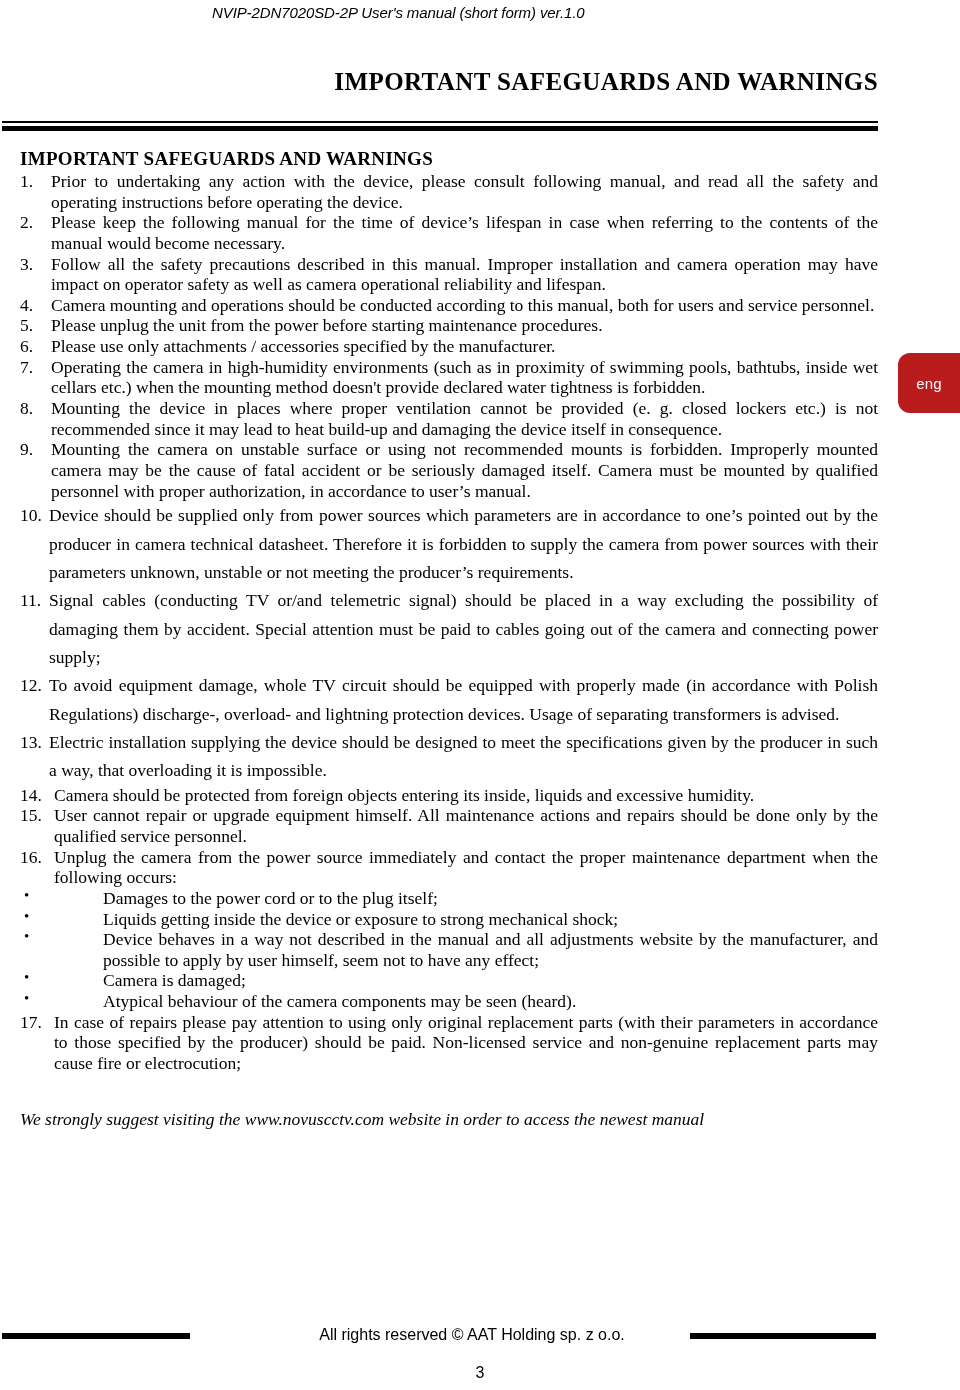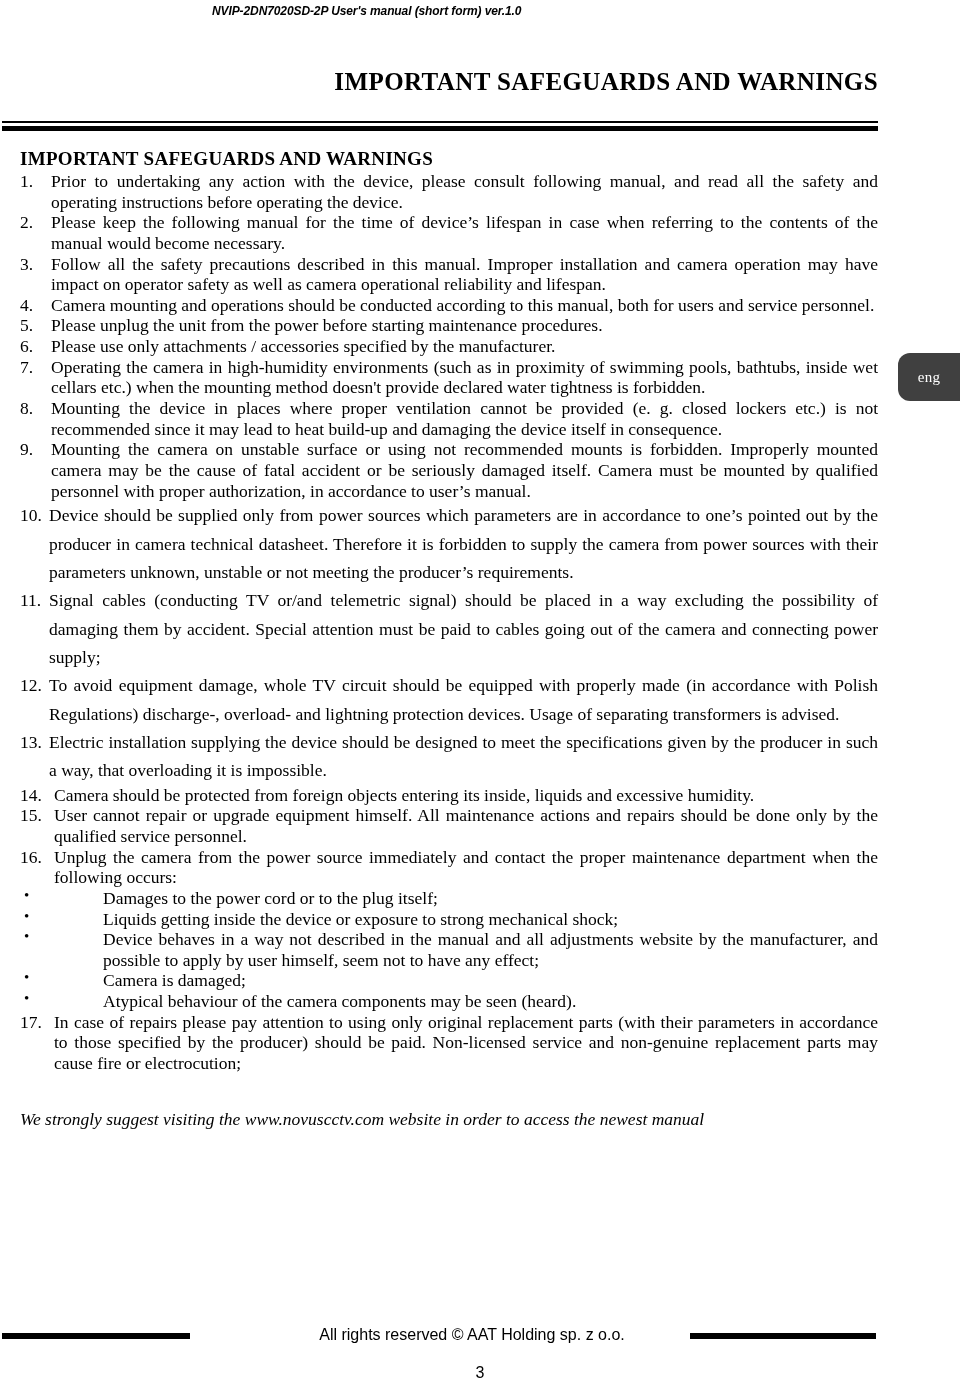--- a/index.html
+++ b/index.html
@@ -16,22 +16,22 @@
     overflow: hidden;
   }
 
   
   .running-header {
     position: absolute;
     left: 212px;
     top: 4px;
     font-family: "Liberation Sans", "DejaVu Sans", sans-serif;
     font-style: italic;
-    font-weight: bold;
-    font-size: 12px;
+    font-weight: normal;
+    font-size: 15px;
     letter-spacing: -0.1px;
     white-space: nowrap;
   }
 
   
   .chapter-title {
     position: absolute;
     left: 20px;
     right: 82px;
     top: 68px;
@@ -148,26 +148,26 @@
     text-align: justify;
   }
   .notes p:last-child { margin-bottom: 0; }
 
   
   .lang-tab {
     position: absolute;
     right: 0;
     top: 353px;
     width: 62px;
-    height: 48px;
-    background: #404040;
+    height: 60px;
+    background: #b91c1c;
     border-top-left-radius: 12px;
     border-bottom-left-radius: 12px;
     color: #ffffff;
-    font-family: Liberation Serif, serif;
+    font-family: Liberation Sans, sans-serif;
     font-size: 15px;
     display: flex;
     align-items: center;
     justify-content: center;
     letter-spacing: 0.2px;
   }
 
   
   .footer-rule-left {
     position: absolute;

